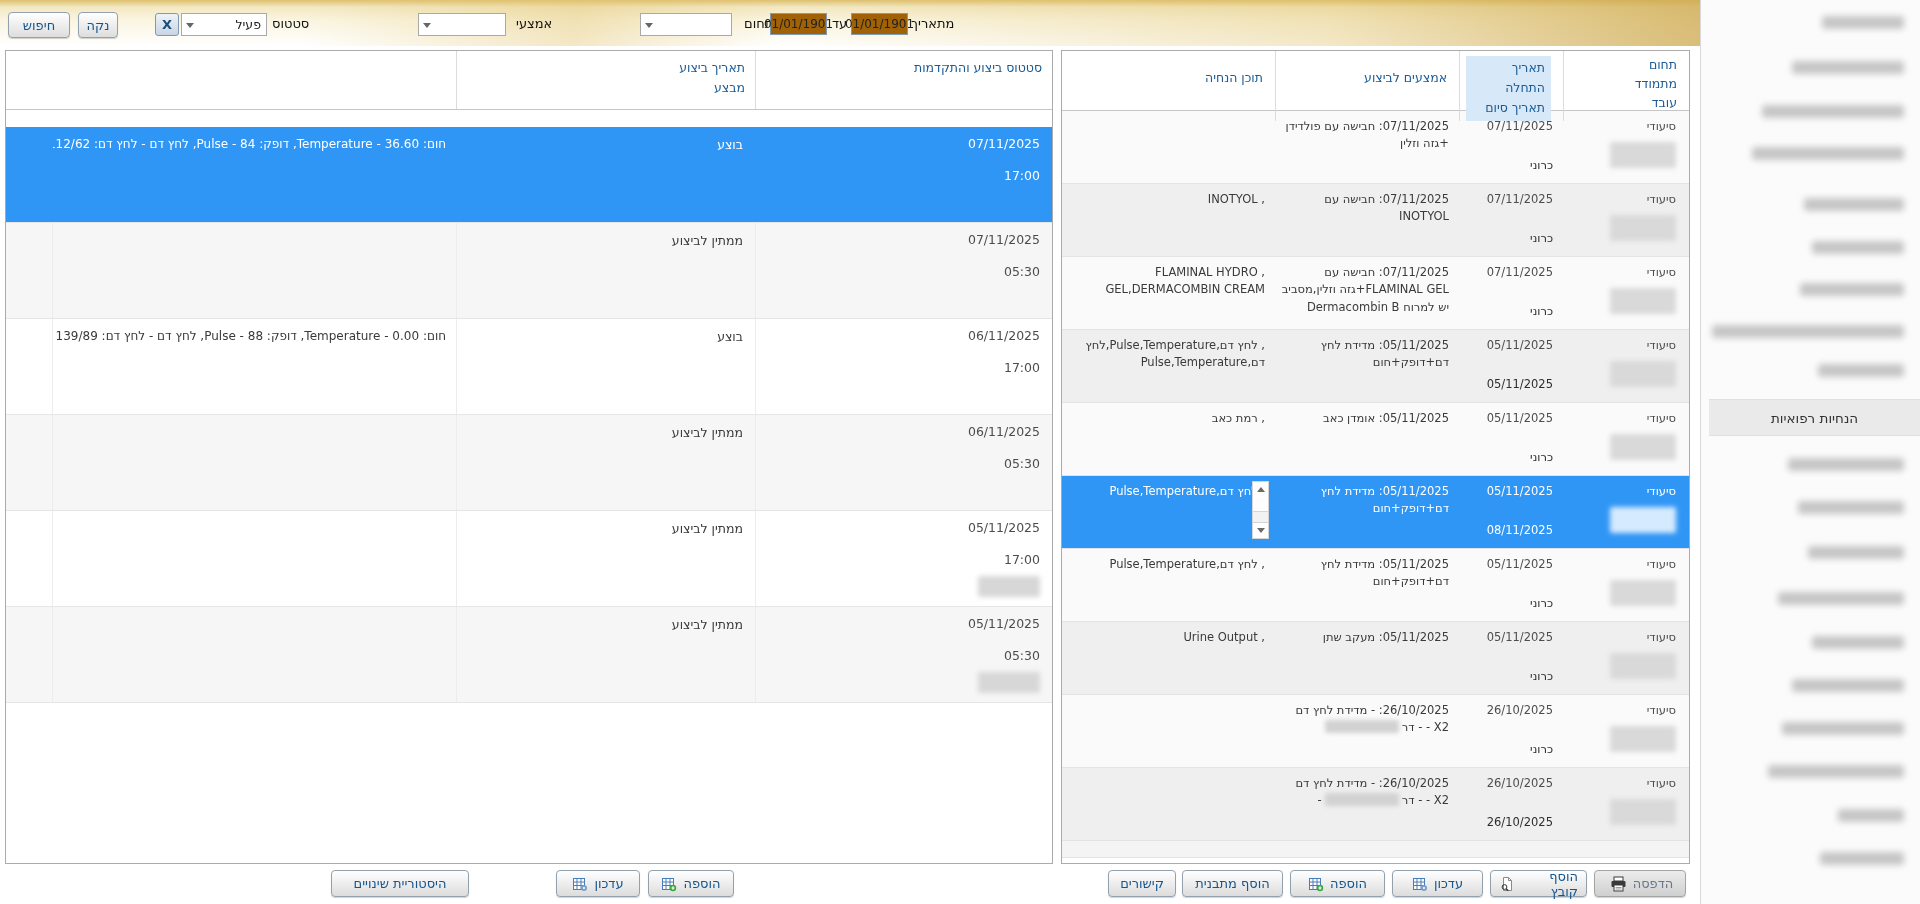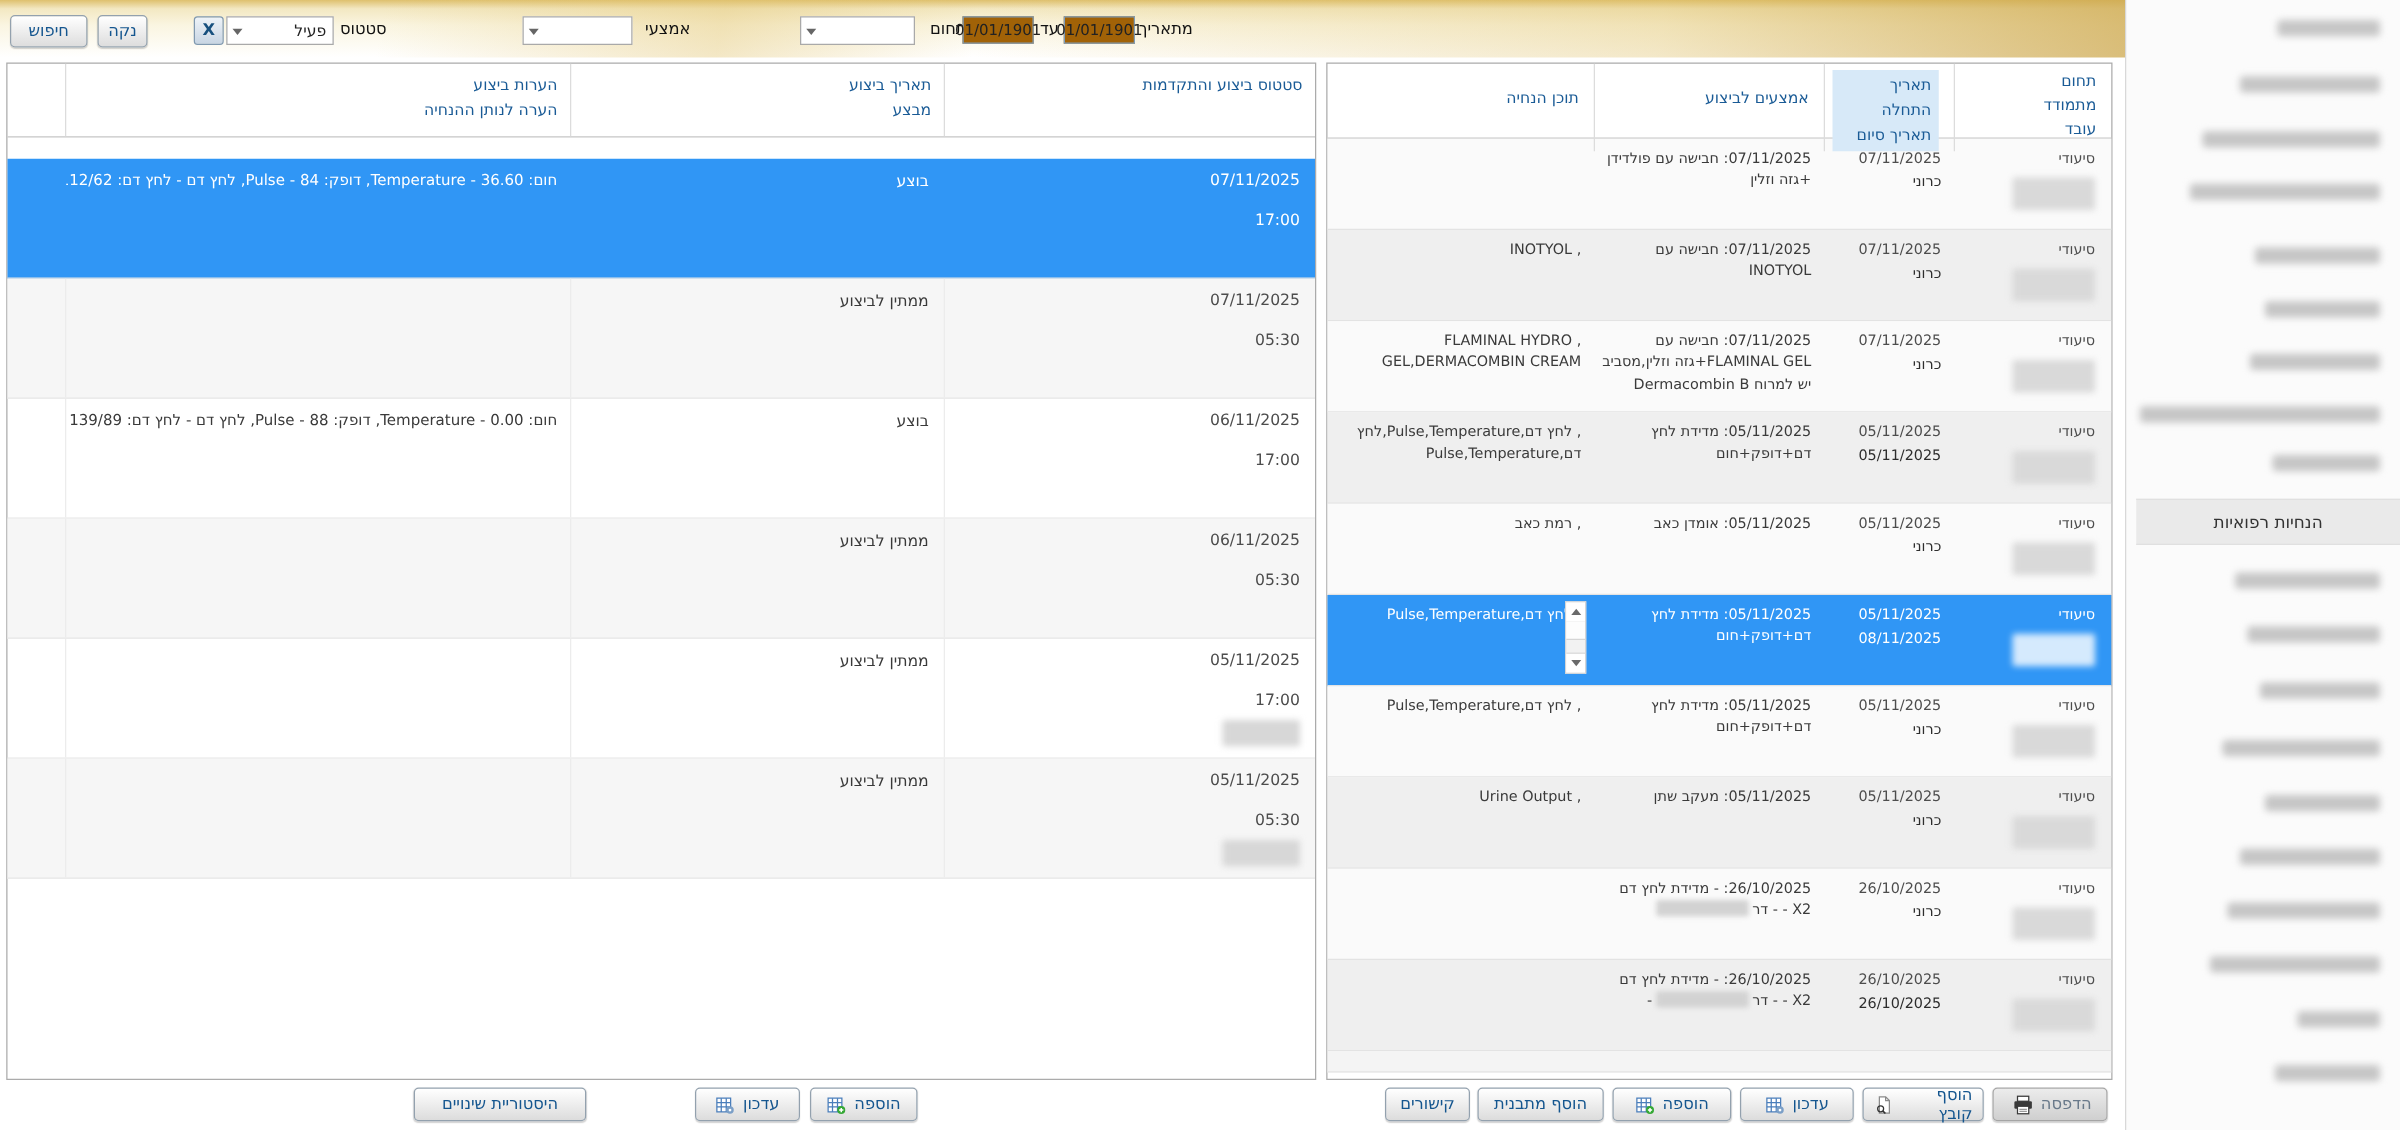--- a/index.html
+++ b/index.html
@@ -65,21 +65,21 @@
     border-bottom:1px solid #e3e3e3;box-sizing:border-box;font-size:11.5px;color:#3a3a3a;cursor:default;background:#fafafa;}
   .rrow.stripe{background:#efefef;}
   .rrow.selected{background:#3096f5;color:#fff;}
   .rrow>div{box-sizing:border-box;text-align:right;}
   .rdomain{padding:8px 13px 0 4px;color:#4d4d4d;}
   .rrow.selected .rdomain{color:#fff;}
   .pat-blur{width:66px;height:26px;background:#d9d9d9;border-radius:2px;filter:blur(2.5px);margin-top:9px;}
   .rrow.selected .pat-blur{background:rgba(255,255,255,.8);}
   .rdates{padding:8px 10px 0 4px;color:#4d4d4d;}
   .rrow.selected .rdates{color:#fff;}
-  .rend{margin-top:5px;color:#2d2d2d;}
+  .rend{margin-top:25px;color:#2d2d2d;}
   .rrow.selected .rend{color:#fff;}
   .rcontent{padding:7px 10px 0 6px;line-height:1.5;}
   .rmeans{padding:7px 10px 0 6px;line-height:1.5;position:relative;}
   .rrow.selected .rmeans{padding-left:30px;}
   .inline-blur{display:inline-block;width:74px;height:13px;background:#d2d2d2;border-radius:2px;
     filter:blur(2px);vertical-align:-2px;margin:0 3px;}
   .rlast{height:16px;background:#f4f4f4;border-bottom:1px solid #e3e3e3;}
 
   
   .vscroll{position:absolute;left:auto;right:6px;top:5px;width:17px;height:58px;background:#f2f2f2;
@@ -144,24 +144,20 @@
     <div class="dinput" style="left:851px;">01/01/1901</div>
     <div class="tlabel" style="left:911px;">מתאריך</div>
   </div>
 
   <div class="panel lpanel">
     <div class="lhdr hdr">
       <div>סטטוס ביצוע והתקדמות</div>
       <div>
         <div>תאריך ביצוע</div>
         <div>מבצע</div>
-      </div>
-      <div>
-        <div>הערות ביצוע</div>
-        <div>הערה לנותן ההנחיה</div>
       </div>
       <div></div>
     </div>
     <div class="lspacer"></div>
 
     <div class="lrow selected">
       <div class="ldate">
           <div>07/11/2025</div>
           <div class="ltime">17:00</div>
         </div>

